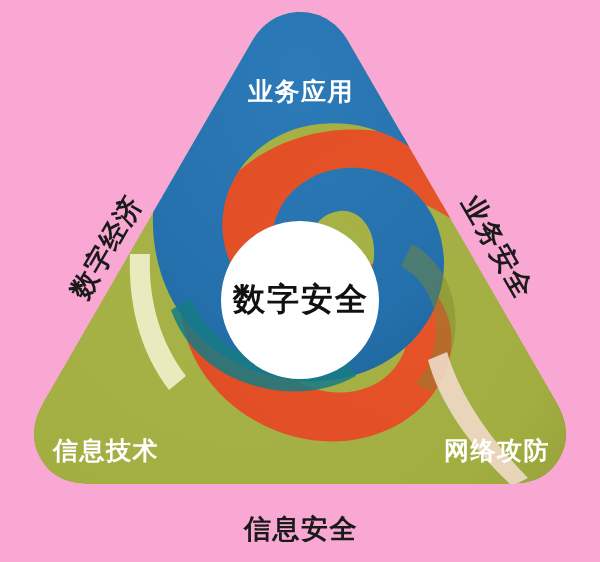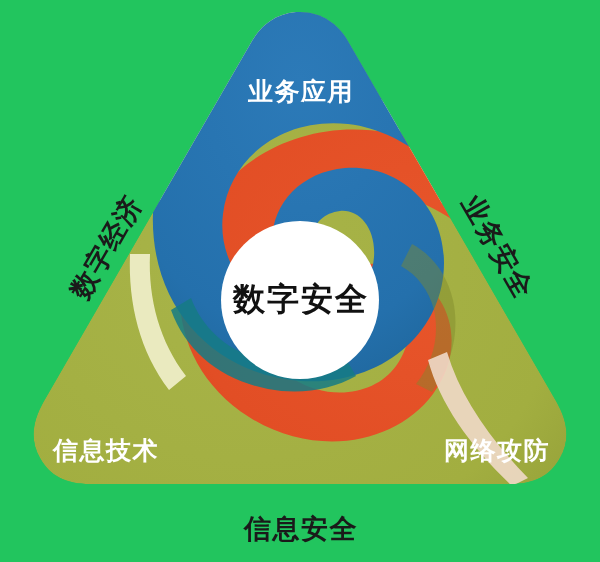--- a/index.html
+++ b/index.html
@@ -11,21 +11,21 @@
   body {
     width: 600px;
     height: 562px;
     font-family: "Liberation Sans", "DejaVu Sans", sans-serif;
     overflow: hidden;
   }
   #diagram-root {
     position: relative;
     width: 600px;
     height: 562px;
-    background: #22c55e;
+    background: #f9a8d4;
   }
   #swirl-svg {
     position: absolute;
     left: 0;
     top: 0;
     width: 600px;
     height: 562px;
     display: block;
   }
   .svg-label {

